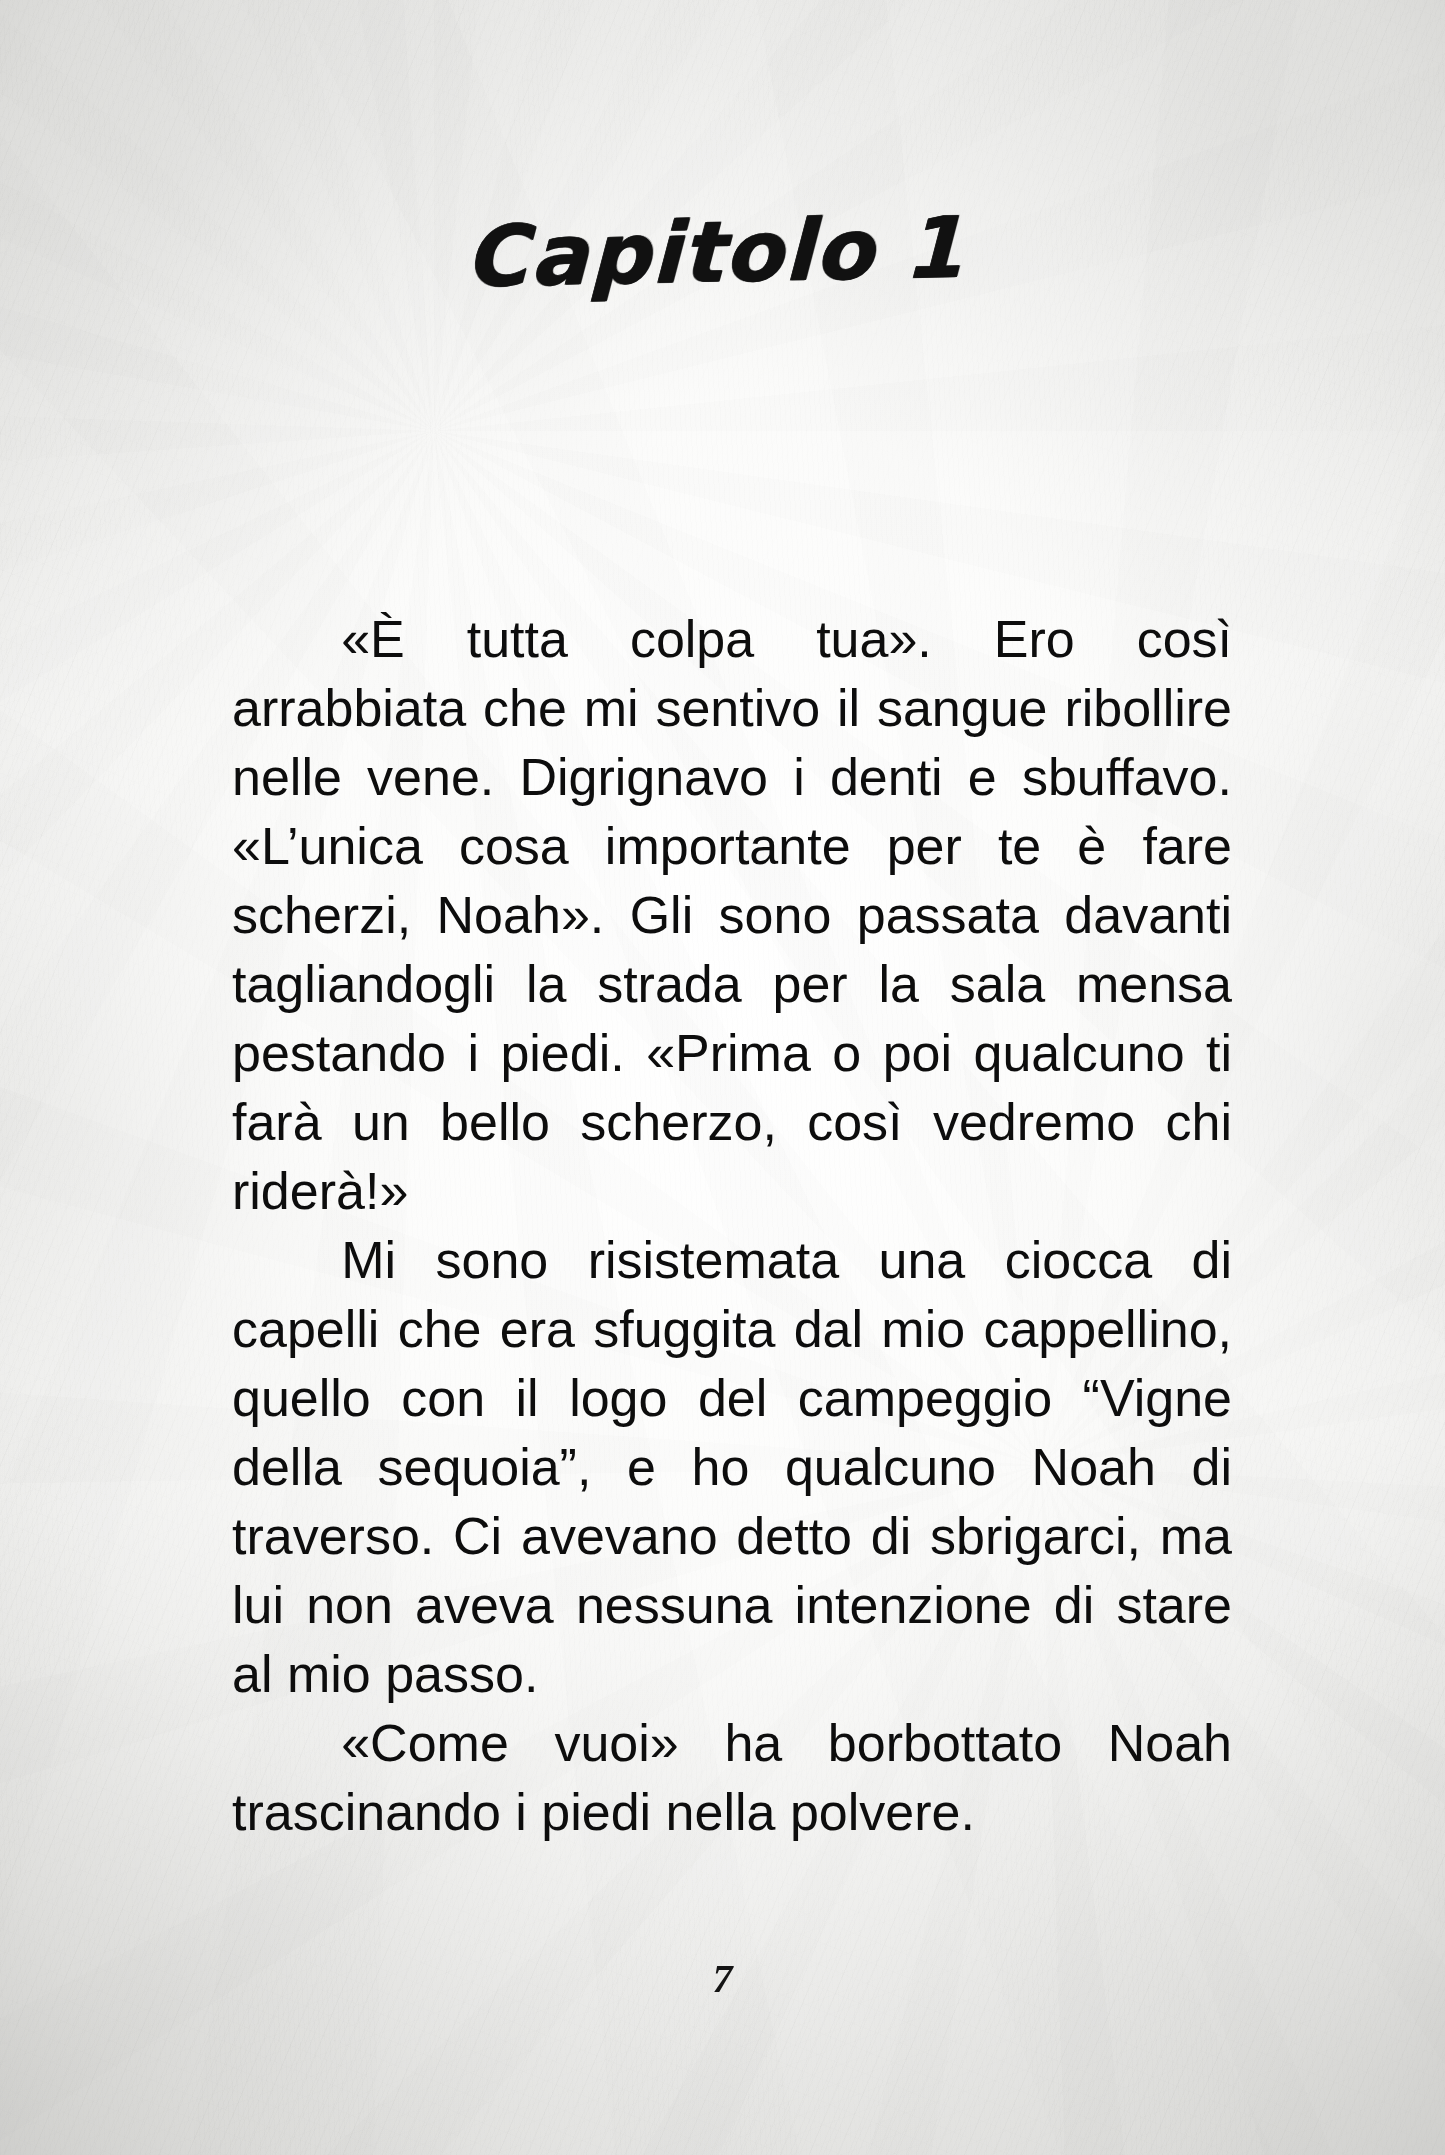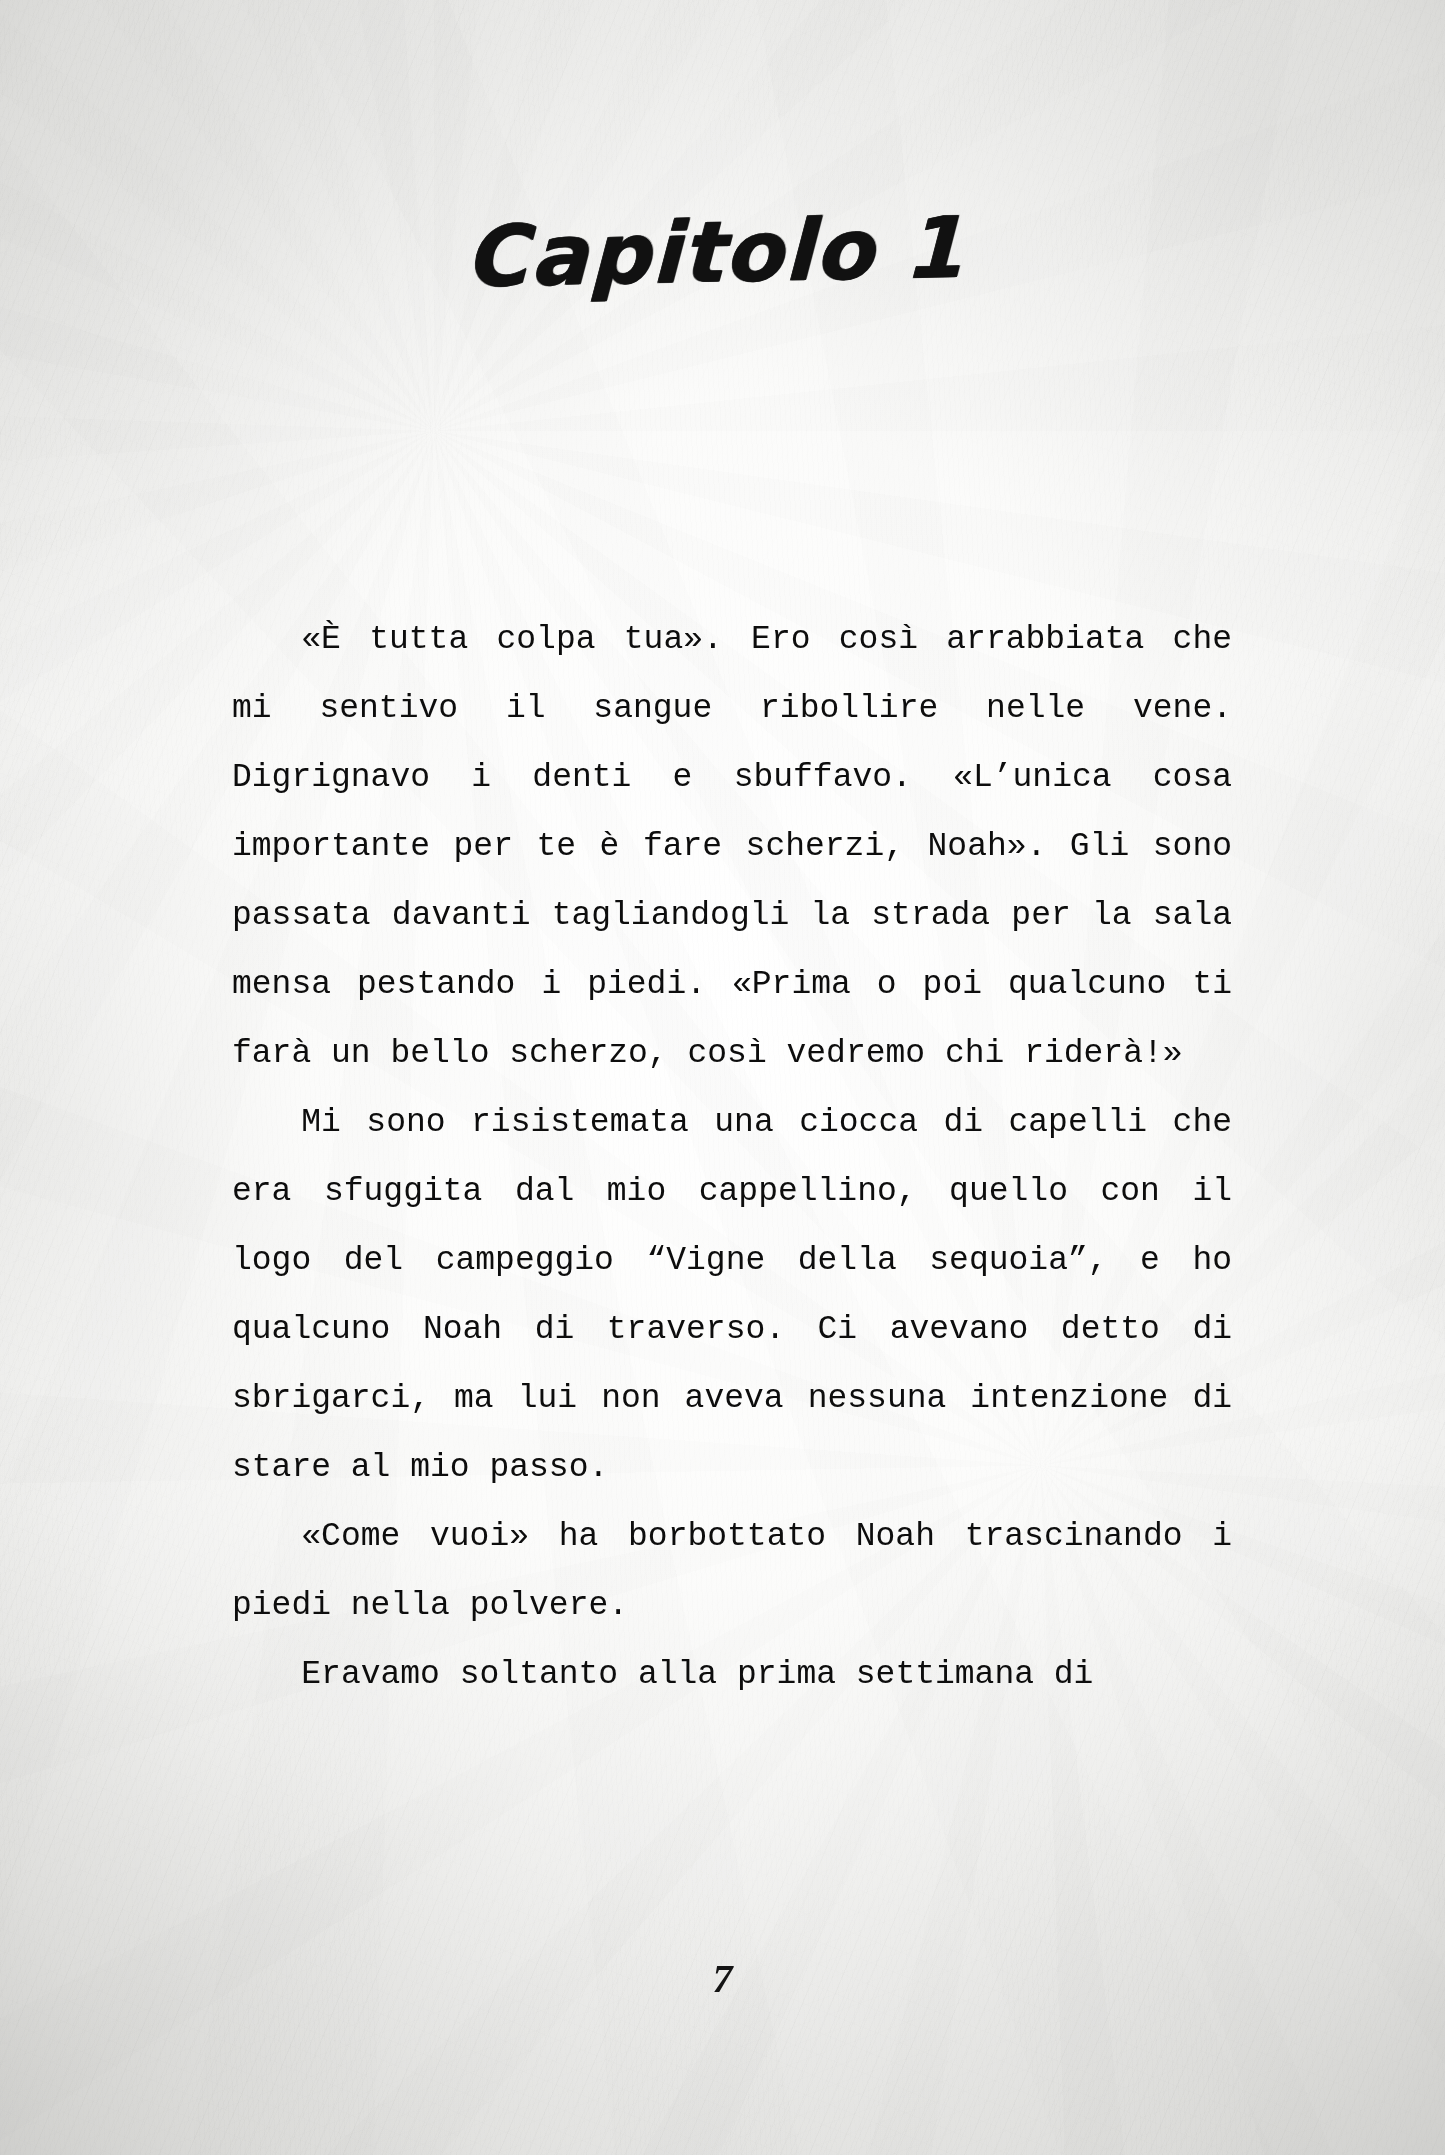--- a/index.html
+++ b/index.html
@@ -100,22 +100,22 @@
       -0.7px 0.9px 0 rgba(17,17,17,0.55),
       1.4px -0.4px 0 rgba(17,17,17,0.35);
     -webkit-text-stroke: 0.7px #111111;
   }
 
   .body-text {
     position: absolute;
     top: 605px;
     left: 232px;
     width: 1000px;
-    font-family: Liberation Mono, monospace;
-    font-size: 33px;
+    font-family: Liberation Sans, sans-serif;
+    font-size: 52px;
     line-height: 69px;
     color: #0d0d0d;
     text-align: justify;
     text-justify: inter-word;
     hyphens: manual;
   }
 
   .body-text p {
     margin: 0;
     text-indent: 2.1em;
@@ -142,19 +142,18 @@
   <div id="grain"></div>
 
   <div id="content">
 
     <h1 class="chapter-title">Capitolo 1</h1>
 
     <div class="body-text">
       <p>«È tutta colpa tua». Ero così arrabbiata che mi sentivo il sangue ribollire nelle vene. Digrignavo i denti e sbuffavo. «L’unica cosa importante per te è fare scherzi, Noah». Gli sono passata davanti tagliandogli la strada per la sala mensa pestando i piedi. «Prima o poi qualcuno ti farà un bello scherzo, così vedremo chi riderà!»</p>
       <p>Mi sono risistemata una ciocca di capelli che era sfuggita dal mio cappellino, quello con il logo del campeggio “Vigne della sequoia”, e ho qualcuno Noah di traverso. Ci avevano detto di sbrigarci, ma lui non aveva nessuna intenzione di stare al mio passo.</p>
       <p>«Come vuoi» ha borbottato Noah trascinando i piedi nella polvere.</p>
-      <p>Eravamo soltanto alla prima settimana di</p>
     </div>
 
     <div class="page-number">7</div>
 
   </div>
 </div>
 
 </body></html>

